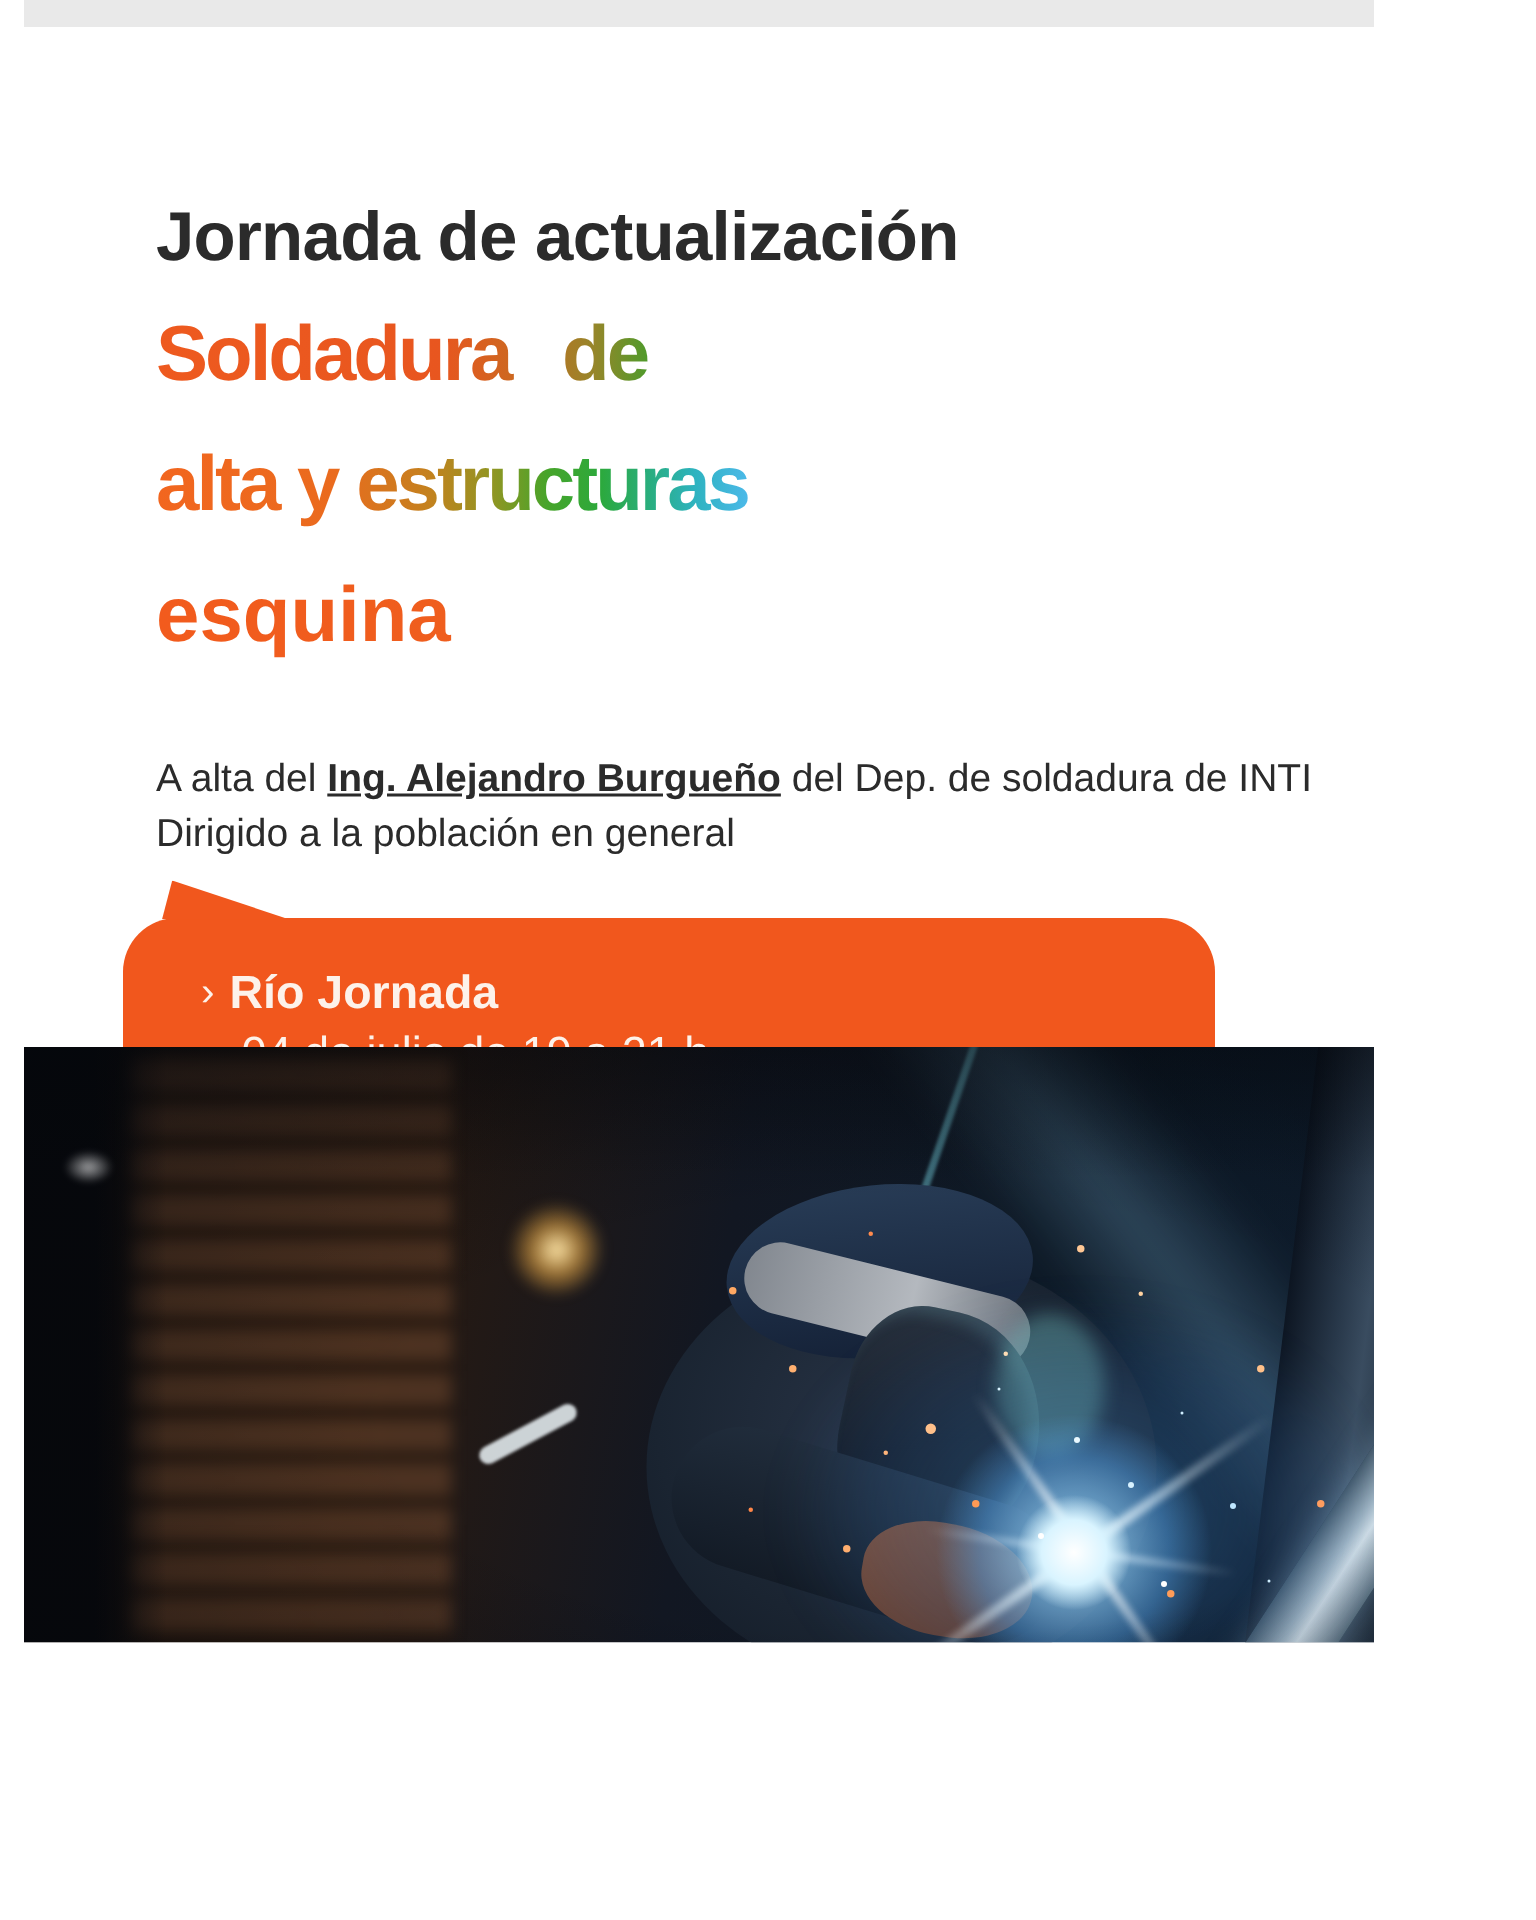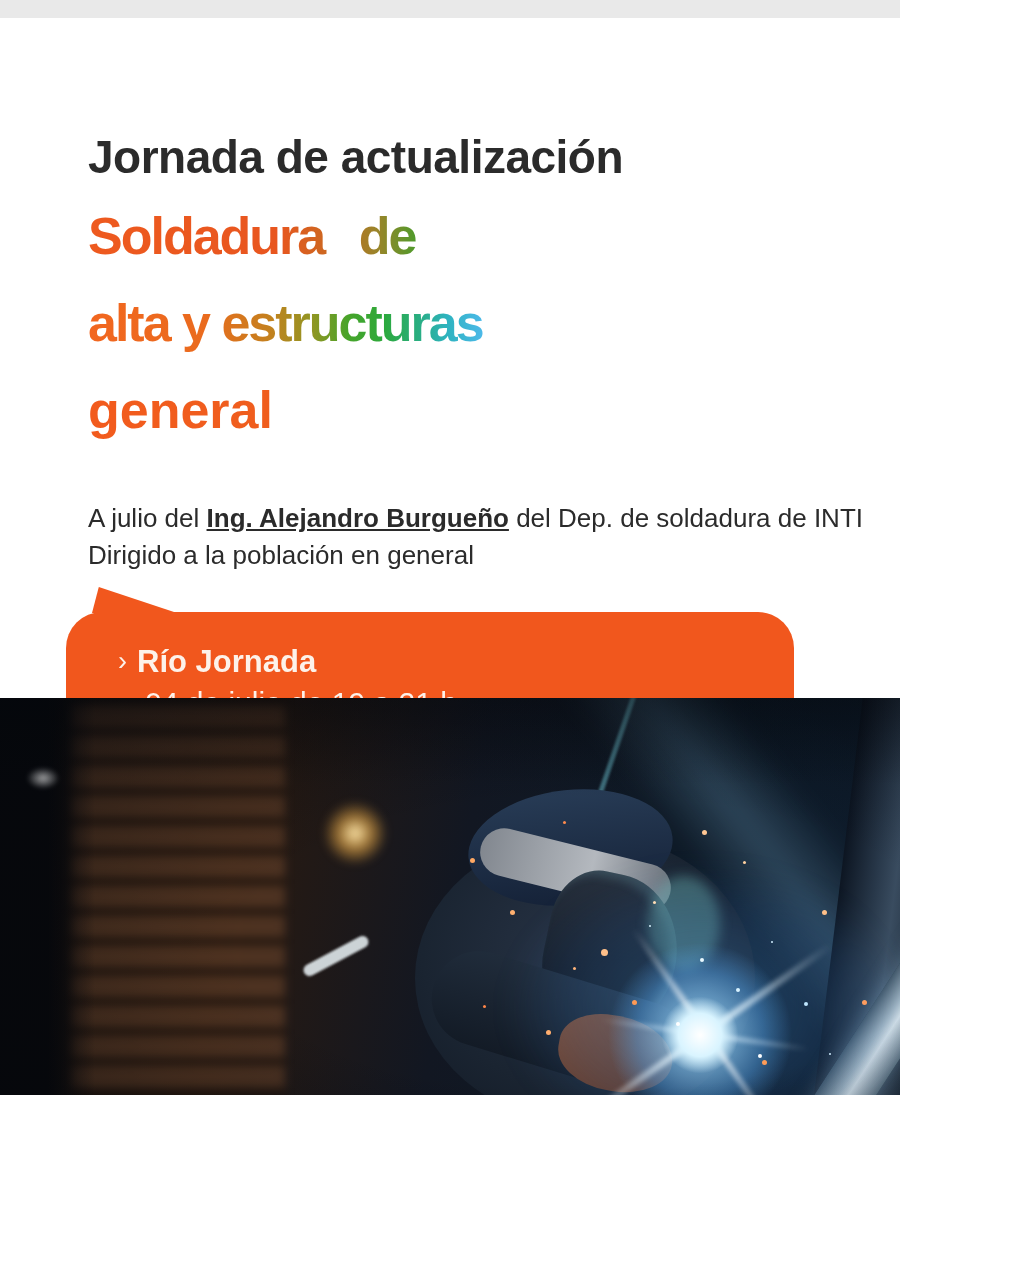--- a/index.html
+++ b/index.html
@@ -1,17 +1,17 @@
 <!DOCTYPE html>
 <html><head>
 <meta charset="utf-8">
 <style>
   * { margin:0; padding:0; box-sizing:border-box; }
   html,body { width:1024px; height:1280px; background:#ffffff; font-family:"Liberation Sans", sans-serif; }
-  .poster { position:relative; width:900px; height:1280px; overflow:hidden; background:#ffffff; }
+  .poster { position:relative; width:900px; height:1280px; overflow:hidden; background:#ffffff;margin-left:16px; }
 
   .top-band { position:absolute; left:0; top:0; width:1024px; height:18px; background:#e9e9e9; }
 
   .kicker { position:absolute; left:88px; top:130px; font-size:46px; font-weight:700; letter-spacing:-0.5px; color:#2b2b2b; }
 
   .title { position:absolute; left:88px; top:193px; font-weight:800; font-size:52px; line-height:87px; letter-spacing:-2px; }
   .title div { -webkit-background-clip:text; background-clip:text; color:transparent; }
   .t-line1 { word-spacing:22px;
     background-image:linear-gradient(90deg,#ee5a1f 0%,#e8561f 48%,#c96a21 62%,#96862a 74%,#57982b 82%,#2ba42a 88%,#33b02c 100%); }
   .t-line2 {
@@ -99,25 +99,25 @@
 <body>
 
 <div class="poster">
   <div class="top-band"></div>
 
   <div class="kicker">Jornada de actualización</div>
 
   <div class="title">
     <div class="t-line1">Soldadura de</div>
     <div class="t-line2">alta y estructuras</div>
-    <div class="t-line3">general</div>
+    <div class="t-line3">esquina</div>
   </div>
 
   <div class="lede">
-    <div><span>A julio del </span><b>Ing. Alejandro Burgueño</b><span> del Dep. de soldadura de INTI</span></div>
+    <div><span>A alta del </span><b>Ing. Alejandro Burgueño</b><span> del Dep. de soldadura de INTI</span></div>
     <div>Dirigido a la población en general</div>
   </div>
 
   <div class="callout">
     <div class="callout-tail"></div>
     <div class="callout-city"><span class="callout-chevron">›</span><span>Río Jornada</span></div>
     <div class="callout-line" style="padding-left:27px;">04 de julio de 19 a 21 h.</div>
     <div class="callout-line" style="padding-left:27px;">Colegio Provincial de Educación Tecnológica</div>
     <div class="callout-line" style="padding-left:27px;">Perito Moreno 519 esquina Belgrano</div>
   </div>

